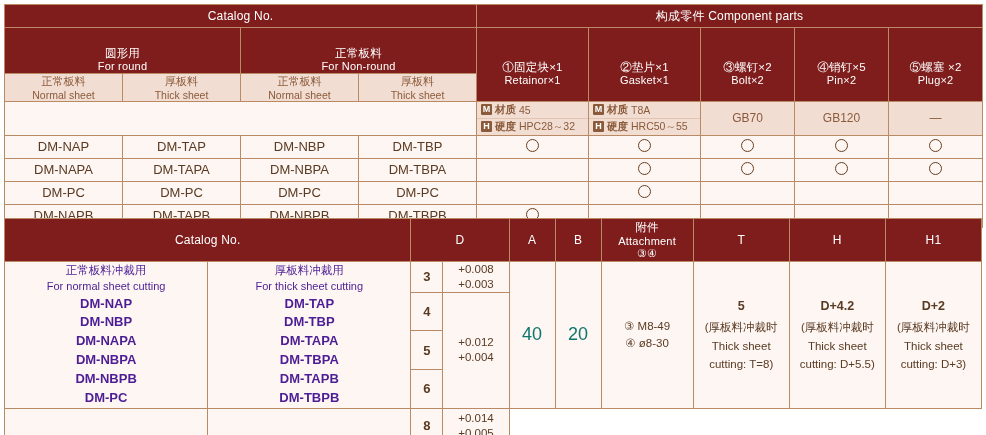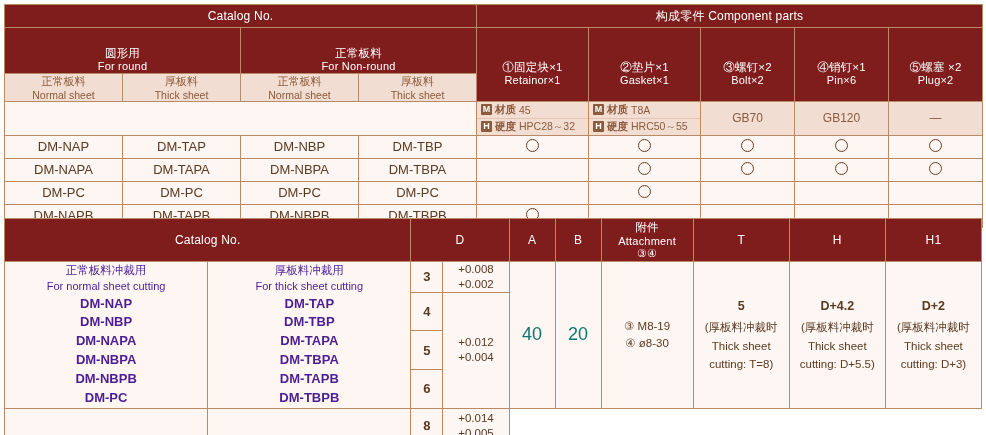--- a/index.html
+++ b/index.html
@@ -183,22 +183,22 @@
         </td>
         <td class="hdr t1-dual" rowspan="2">
           <span class="cn">②垫片×1</span>
           <span class="en">Gasket×1</span>
         </td>
         <td class="hdr t1-dual" rowspan="2">
           <span class="cn">③螺钉×2</span>
           <span class="en">Bolt×2</span>
         </td>
         <td class="hdr t1-dual" rowspan="2">
-          <span class="cn">④销钉×1</span>
-          <span class="en">Pin×6</span>
+          <span class="cn">④销钉×5</span>
+          <span class="en">Pin×2</span>
         </td>
         <td class="hdr t1-dual" rowspan="2">
           <span class="cn">⑤螺塞 ×2</span>
           <span class="en">Plug×2</span>
         </td>
       </tr>
       <tr>
         <td class="hdr2 t1-sub">
           <span class="cn">正常板料</span>
           <span class="en">Normal sheet</span>
@@ -346,27 +346,27 @@
           <span class="code">DM-TBPA</span>
           <span class="code">DM-TAPB</span>
           <span class="code">DM-TBPB</span>
         </td>
 
         <td class="cell" rowspan="2">
           <span class="dnum">3</span>
         </td>
         <td class="cell" rowspan="2">
           <div class="tol">+0.008</div>
-          <div class="tol">+0.002</div>
+          <div class="tol">+0.003</div>
         </td>
 
         <td class="cell big" rowspan="8">40</td>
         <td class="cell big" rowspan="8">20</td>
         <td class="cell attach" rowspan="8">
-          <div>③ M8-19</div>
+          <div>③ M8-49</div>
           <div>④ ø8-30</div>
         </td>
 
         <td class="cell thcell" rowspan="8">
           <span class="v">5</span>
           <span class="n">(厚板料冲裁时</span>
           <span class="n">Thick sheet</span>
           <span class="n">cutting: T=8)</span>
         </td>
         <td class="cell thcell" rowspan="8">

